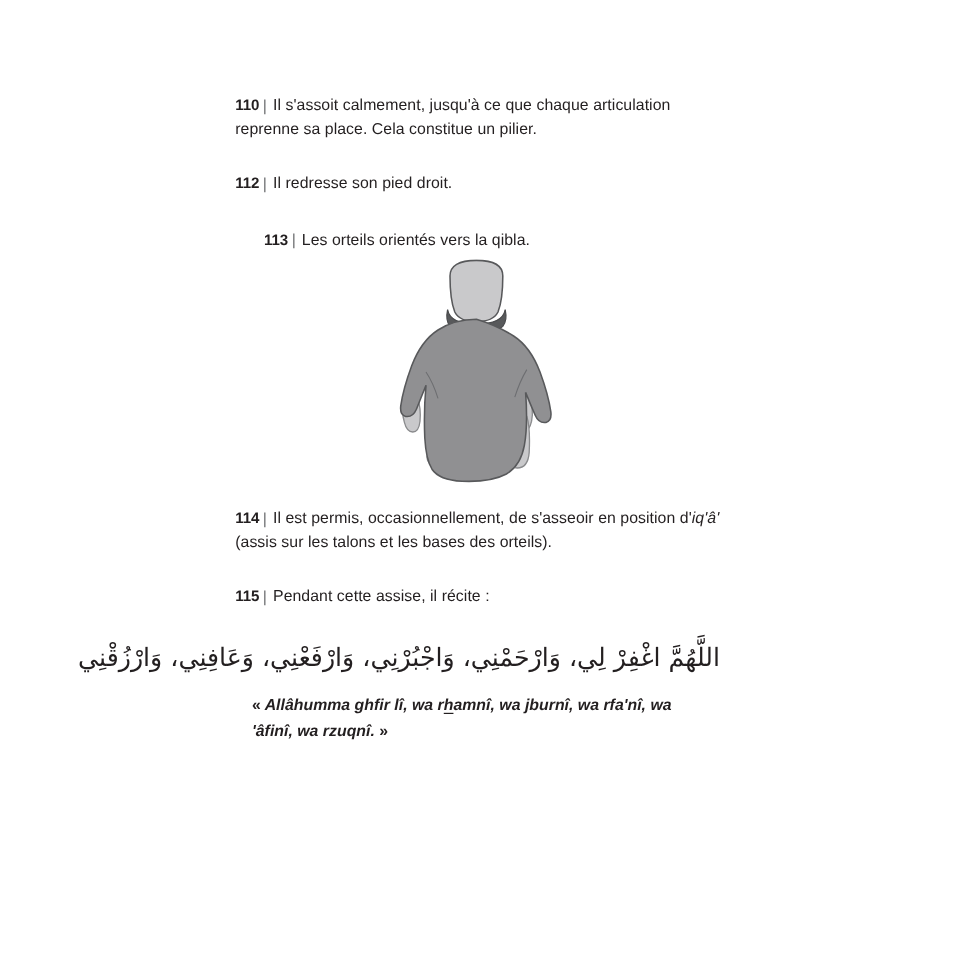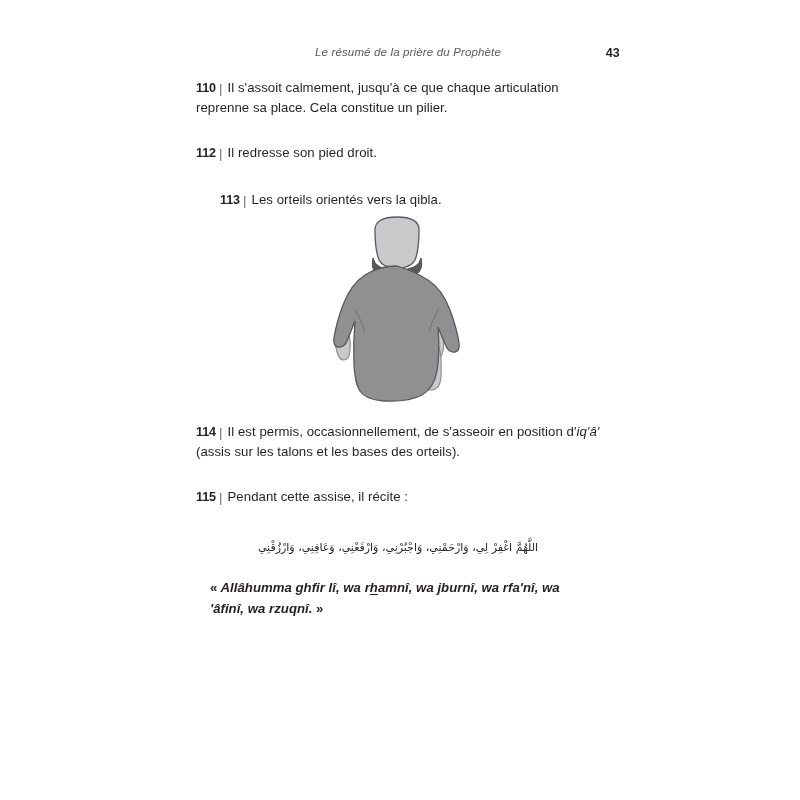--- a/index.html
+++ b/index.html
@@ -99,21 +99,21 @@
     transform: translateX(-50%);
     display: block;
   }
 
   
   .arabic-line {
     margin: 18px 0 14px 0;
     text-align: center;
     direction: rtl;
     font-family: "DejaVu Sans", sans-serif;
-    font-size: 11px;
+    font-size: 21px;
     line-height: 30px;
     color: #231f20;
     white-space: nowrap;
   }
 
   
   .translit {
     margin: 14px 0 16px 14px;
     width: 372px;
     font-style: italic;
@@ -127,24 +127,20 @@
     text-decoration: underline;
     text-underline-offset: 1.5px;
   }
   .guill { font-style: normal; }
 </style>
 </head>
 <body>
 
 <div class="page">
 
-  <div class="running-head">
-    <span class="running-head-title">Le résumé de la prière du Prophète</span>
-    <span class="folio">43</span>
-  </div>
 
   <div class="content">
 
     <p class="item">
       <span class="num">110</span><span class="bar">|</span><span>Il s'assoit calmement, jusqu'à ce que chaque articulation reprenne sa place. Cela constitue un pilier.</span>
     </p>
 
 
     <p class="item sp-112">
       <span class="num">112</span><span class="bar">|</span><span>Il redresse son pied droit.</span>

